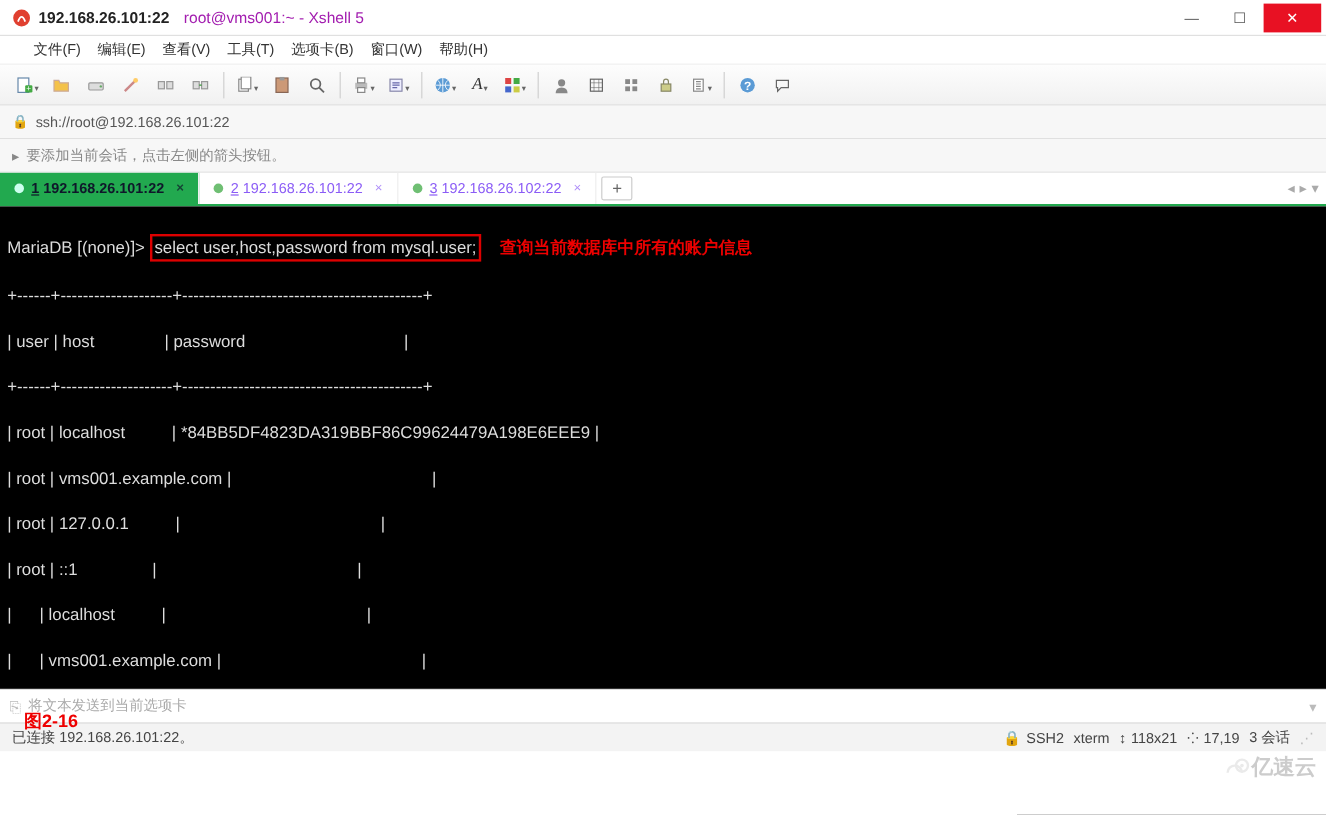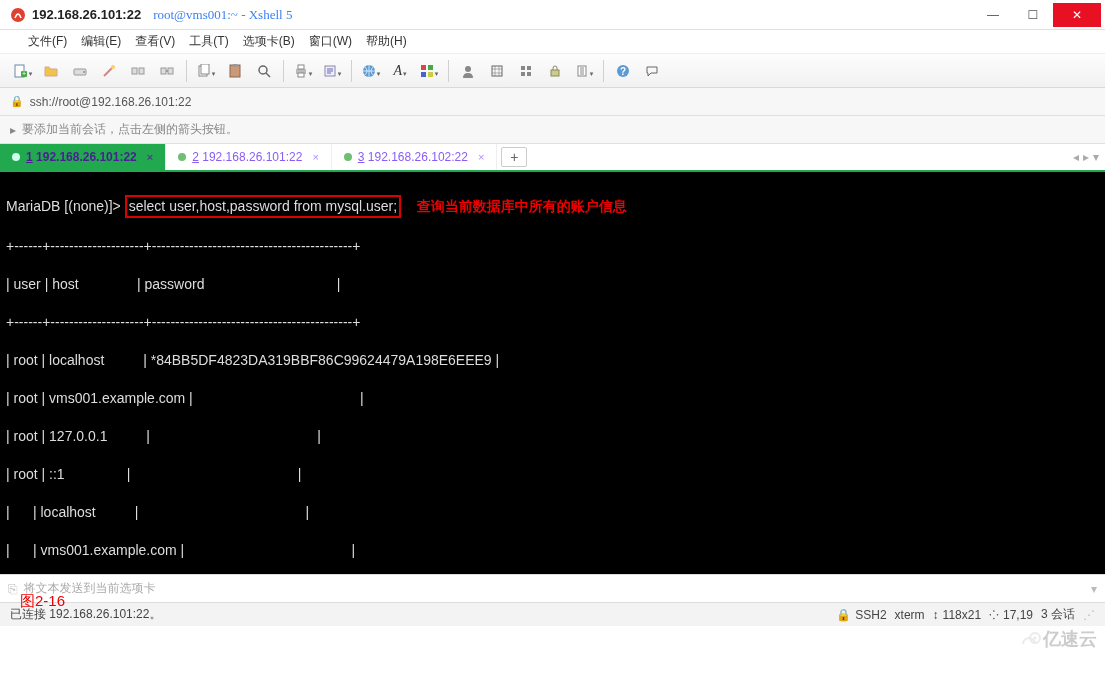--- a/index.html
+++ b/index.html
@@ -1,53 +1,53 @@
 <!DOCTYPE html>
 <html><head>
 <meta charset="utf-8">
 <style>
 * { margin: 0; padding: 0; box-sizing: border-box; }
 body { font-family: "Microsoft YaHei", Arial, sans-serif; font-size: 12px; background: #fff; width: 1105px; height: 679px; overflow: hidden; position: relative; }
 
 .titlebar { height: 30px; background: #fff; display: flex; align-items: center; padding: 0 4px; border-bottom: 1px solid #e0e0e0; }
 .titlebar .app-icon { width: 16px; height: 16px; margin: 0 6px; }
 .titlebar .title-main { font-weight: bold; font-size: 13px; color: #222; margin-right: 12px; }
-.titlebar .title-sub { color: #3b82f6; font-size: 13px; font-family: Liberation Serif, serif; }
+.titlebar .title-sub { color: #a21caf; font-size: 13px; }
 .titlebar .win-controls { margin-left: auto; display: flex; }
 .titlebar .win-btn { width: 40px; height: 24px; display: flex; align-items: center; justify-content: center; color: #555; font-size: 12px; }
 .titlebar .win-btn.close { background: #e81123; color: #fff; width: 48px; }
 
 .menubar { height: 24px; display: flex; align-items: center; padding: 0 28px; gap: 14px; color: #333; font-size: 12px; border-bottom: 1px solid #eee; }
 .menubar span { cursor: default; }
 
 .toolbar { height: 34px; background: linear-gradient(#fdfdfd,#f1f1f1); border-bottom: 1px solid #d8d8d8; display: flex; align-items: center; padding: 0 8px; gap: 1px; }
 .toolbar .tbtn { width: 28px; height: 26px; display: flex; align-items: center; justify-content: center; color: #555; border-radius:2px; position: relative; }
 .toolbar .tbtn.drop::after { content:"▾"; font-size: 7px; color:#666; margin-left:1px; position:relative; top:3px; }
 .toolbar .sep { width: 1px; height: 22px; background: #d0d0d0; margin: 0 4px; }
 
 .addressbar { height: 28px; background: #f7f7f7; border-bottom: 1px solid #e0e0e0; display: flex; align-items: center; padding: 0 10px; color: #555; font-size: 12px; gap: 6px; }
 .addressbar .addr-icon { font-size: 11px; }
 
 .hintbar { height: 28px; background: #f7f7f7; border-bottom: 1px solid #e0e0e0; display: flex; align-items: center; padding: 0 10px; color: #888; font-size: 12px; gap: 6px; }
 
 .tabstrip { height: 28px; background: #fff; display: flex; align-items: stretch; border-bottom: 2px solid #22a94f; position: relative; }
 .tab { display: flex; align-items: center; padding: 0 12px; font-size: 12px; color: #8b5cf6; gap: 6px; border-right: 1px solid #eee; cursor: default; }
-.tab.active { background: #22a94f; color: #4c1d95; font-weight: bold; }
+.tab.active { background: #22a94f; color: #0f172a; font-weight: bold; }
 .tab .dot { width: 8px; height: 8px; border-radius: 50%; background: #6fbf73; display: inline-block; }
 .tab.active .dot { background: #cfe; }
 .tab .tclose { font-size: 11px; color: inherit; opacity: .7; margin-left: 4px; }
 .tab-add { width: 26px; display:flex; align-items:center; justify-content:center; font-size: 14px; color: #666; border: 1px solid #ccc; margin: 3px 4px; border-radius:2px; }
 .tab-nav { margin-left:auto; display:flex; align-items:center; padding-right:6px; color:#aaa; gap:4px;}
 
 .terminal { background: #000; color: #ddd; font-family: Liberation Sans, sans-serif; font-size: 14px; line-height: 19px; padding: 4px 6px; height: 402px; position: relative; white-space: pre; overflow: hidden; }
 .terminal .row { white-space: pre; }
 .hl-red-box { border: 2px solid #d00; padding: 0 2px; display: inline-block; }
 .ann-red { color: #e00; font-weight: bold; }
 
-.fig-label { position: absolute; left: 20px; bottom: 68px; color: #e00; font-weight: normal; font-size: 15px; }
+.fig-label { position: absolute; left: 20px; bottom: 68px; color: #e00; font-weight: bold; font-size: 15px; }
 
 .sendbar { height: 28px; border-top: 1px solid #ddd; background: #fff; display: flex; align-items: center; padding: 0 8px; color: #aaa; font-size: 12px; }
 .sendbar .sendtxt { flex: 1; }
 
 .statusbar { height: 24px; background: #f3f3f3; border-top: 1px solid #ddd; display: flex; align-items: center; padding: 0 10px; font-size: 12px; color: #444; gap: 8px; }
 .statusbar .s-left { flex: 1; }
 .statusbar .sitem { display: flex; align-items: center; gap: 4px; }
 
 .watermark { position: absolute; right: 8px; bottom: 28px; color: #ccc; font-size: 18px; font-weight: bold; display:flex; align-items:center; gap:0; }
 .watermark svg { opacity: .4; }

